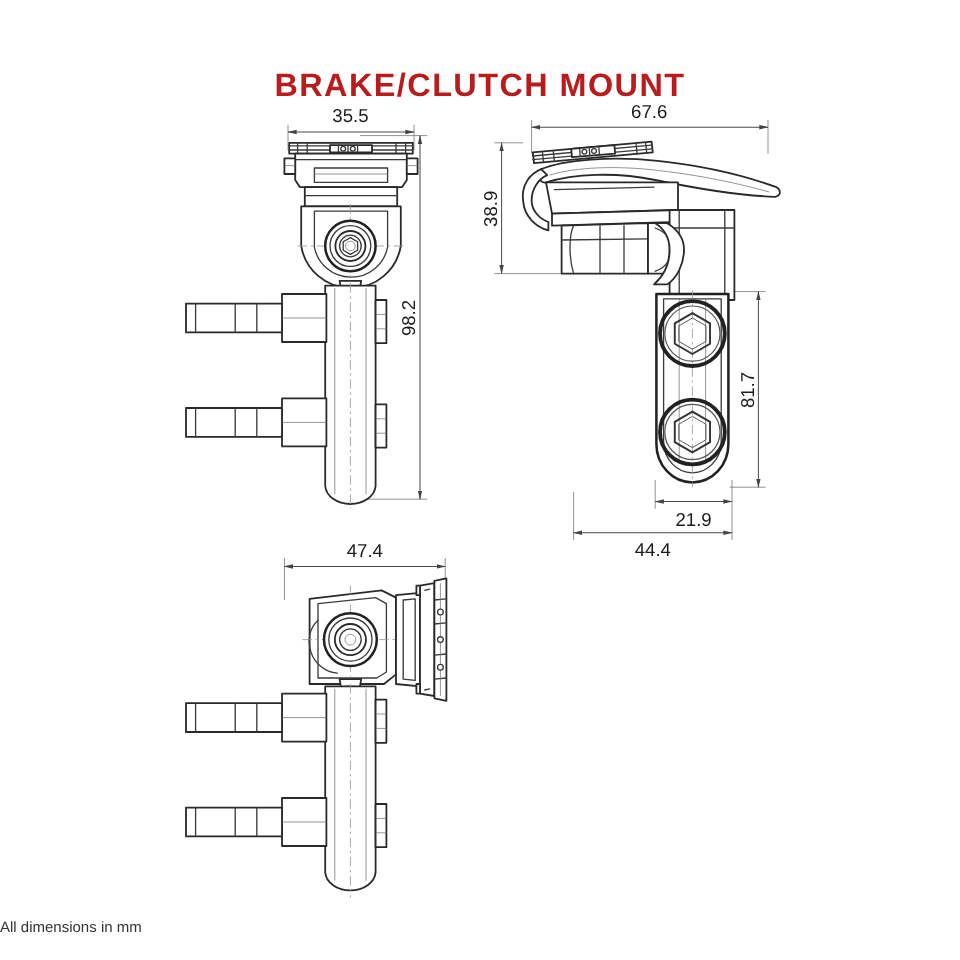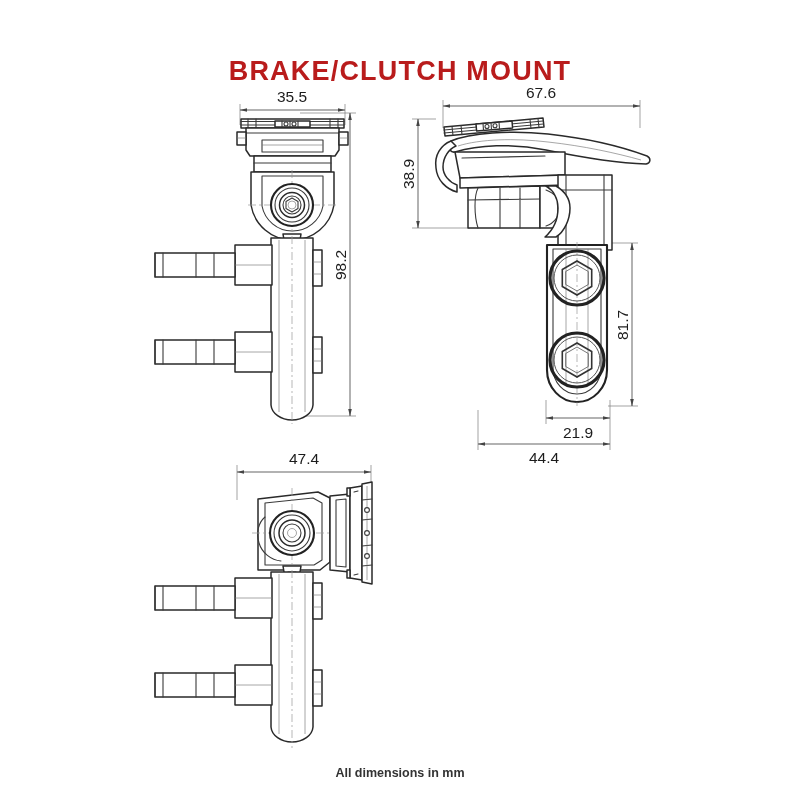--- a/index.html
+++ b/index.html
@@ -16,23 +16,23 @@
     position:absolute;left:0;top:24px;width:800px;
     text-align:center;
     font-size:27px;
     font-weight:700;
     letter-spacing:1.2px;
     color:#b91c1c;
     margin-top:32px;
   }
   #footer{
     position:absolute;left:0;top:766px;width:800px;
-    text-align:center;
+    text-align:left;
     font-size:12.5px;
-    font-weight:700;
+    font-weight:400;
     color:#333333;
   }
   svg{display:block;position:absolute;left:0;top:0;}
   .dimtxt{
     font-family:"Liberation Sans","DejaVu Sans",sans-serif;
     font-size:15.5px;
     fill:#1c1c1c;
   }
 </style>
 </head>

